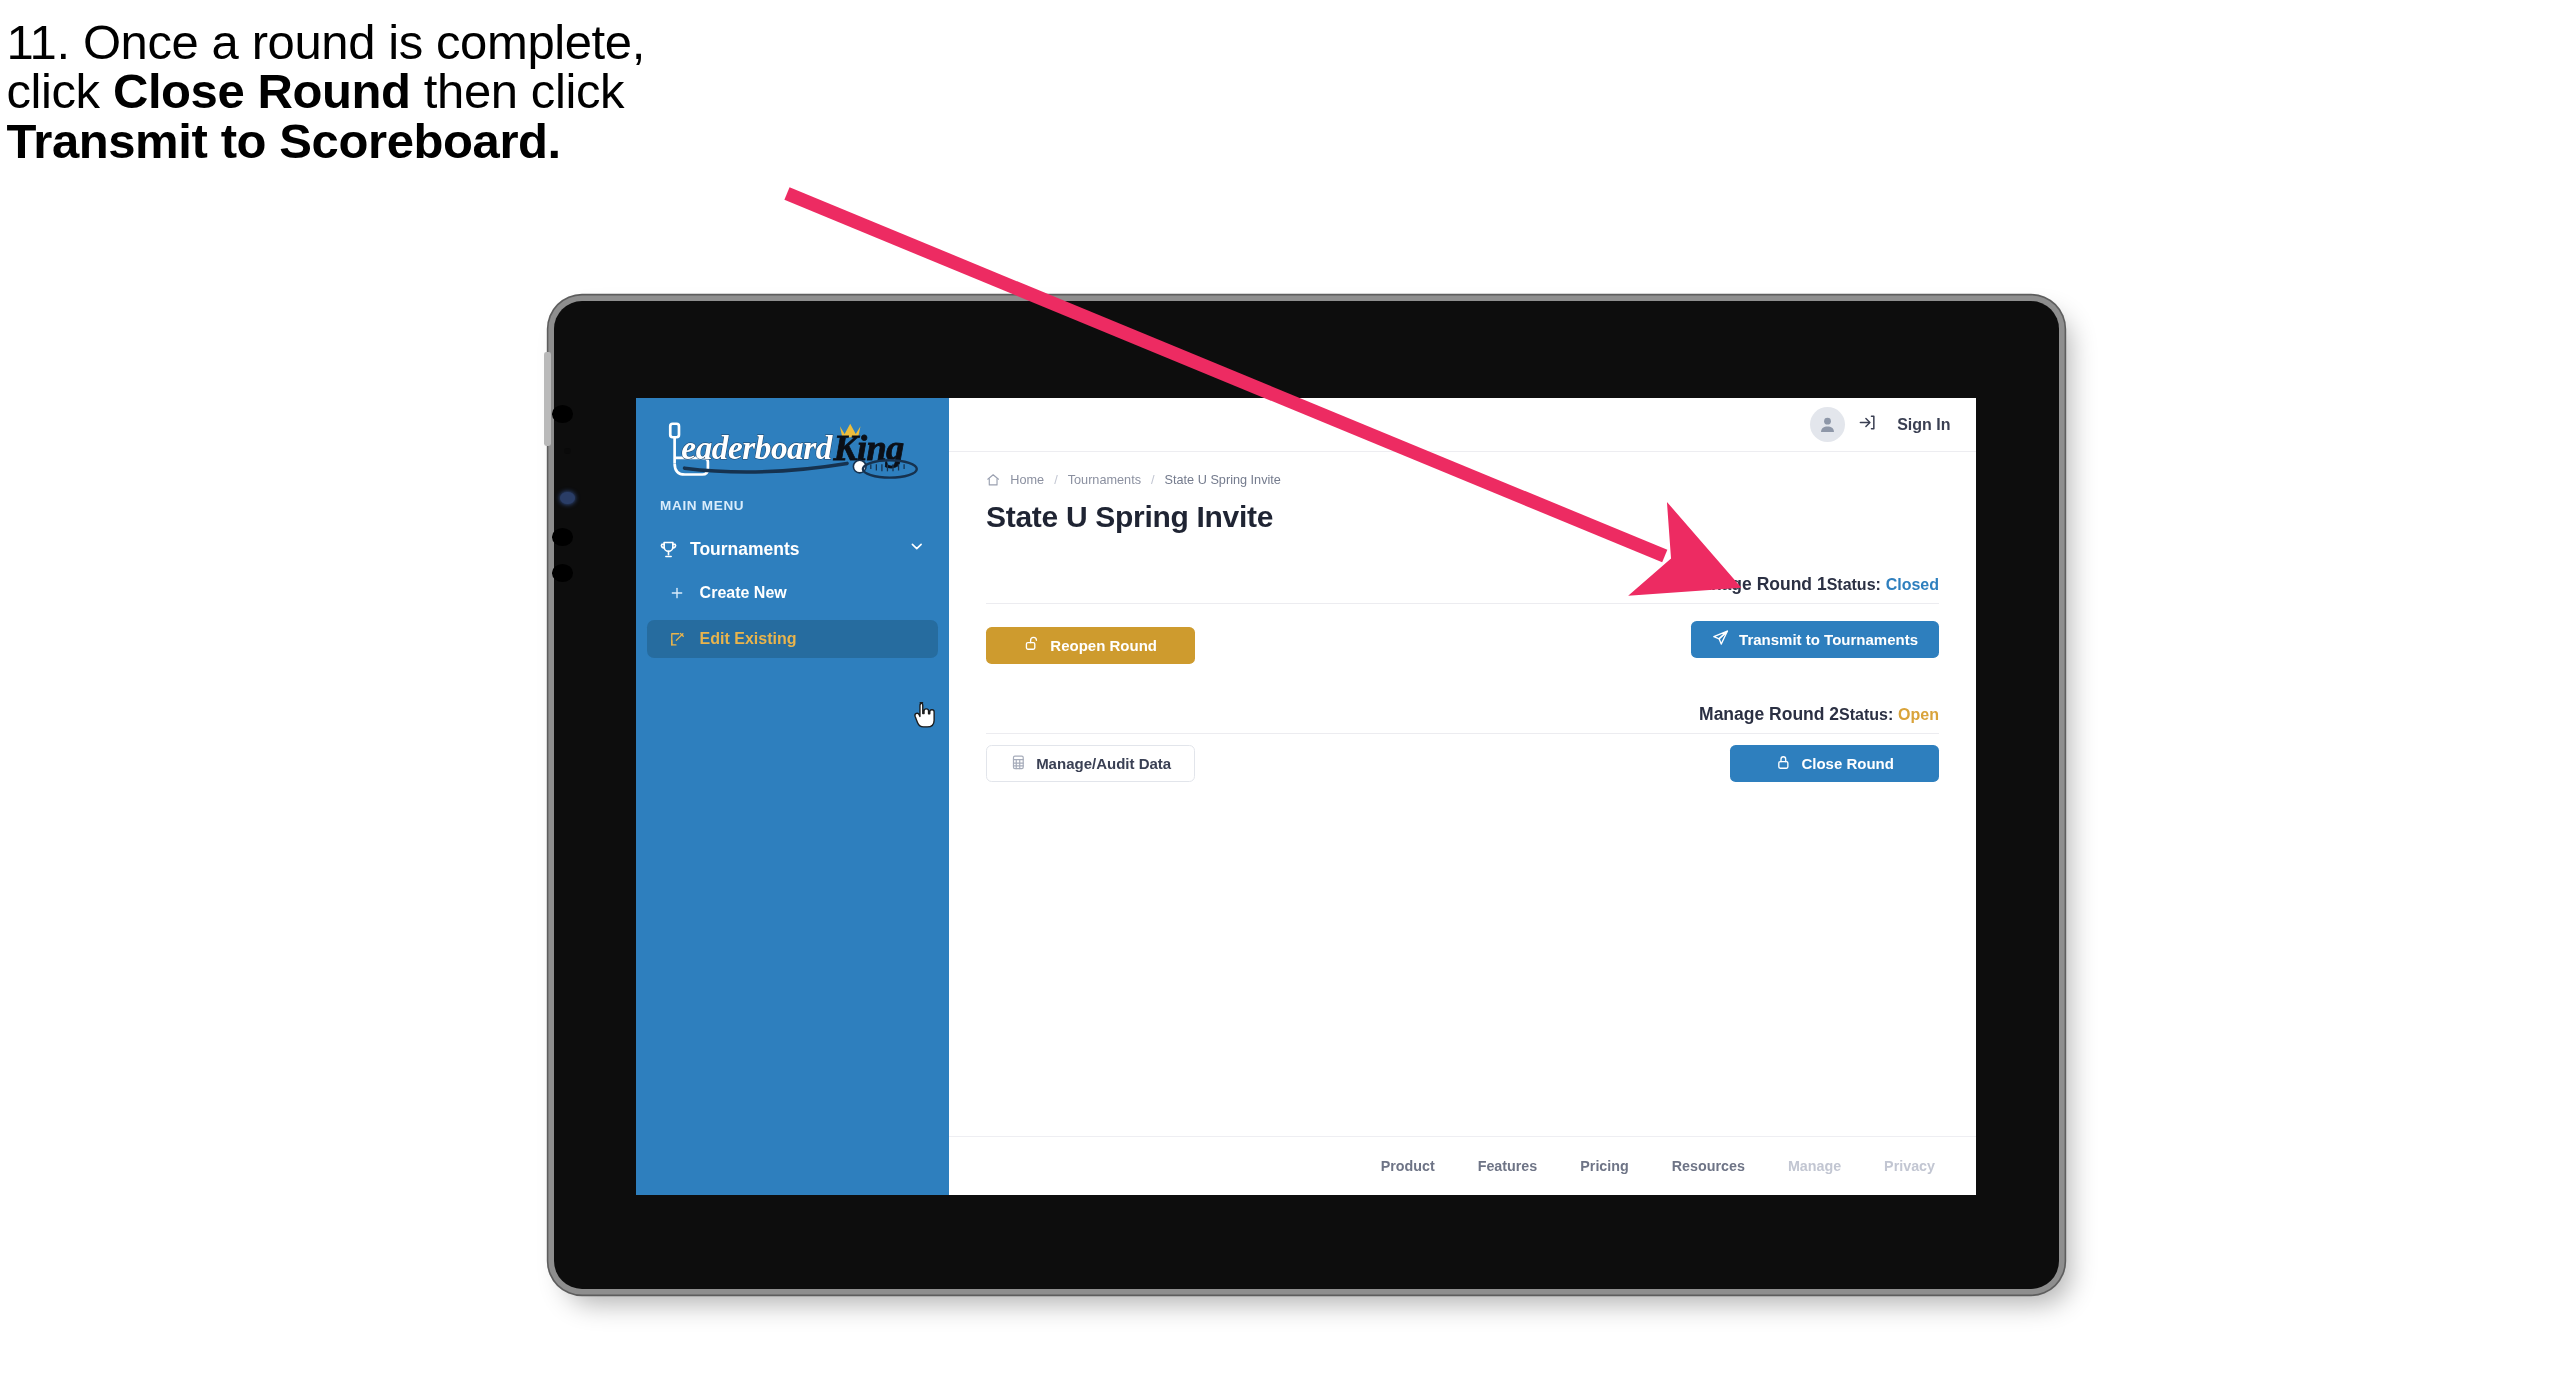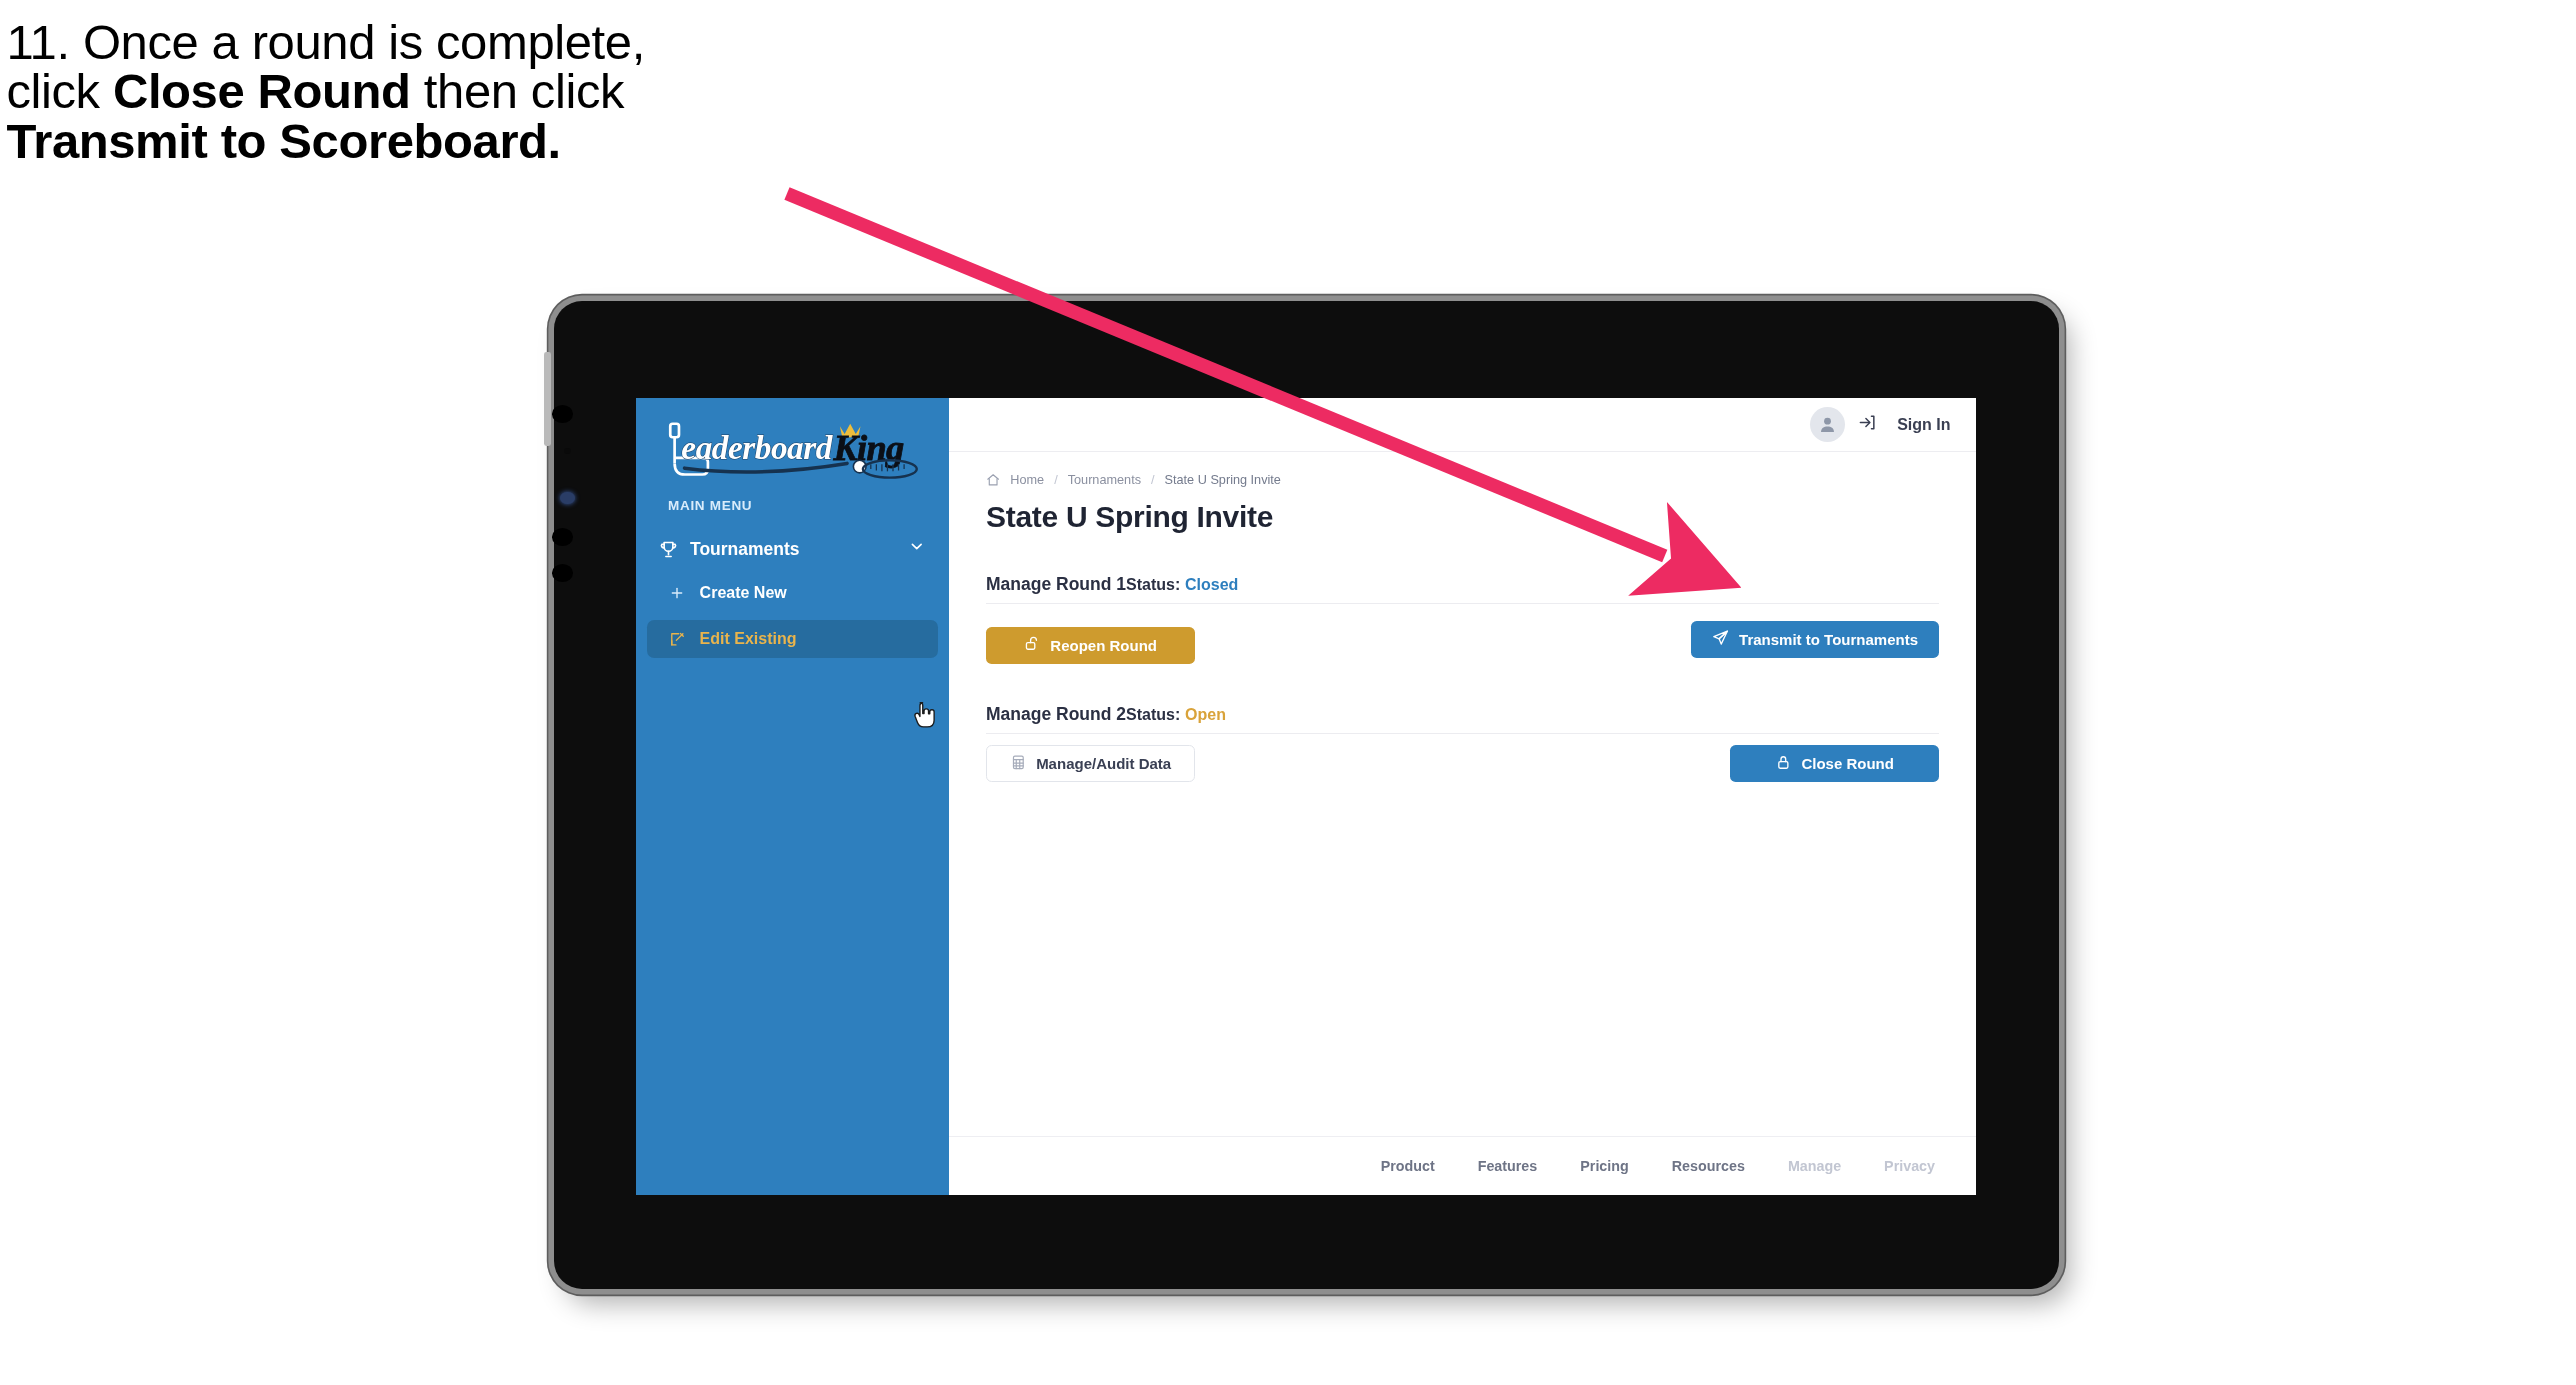--- a/index.html
+++ b/index.html
@@ -95,21 +95,21 @@
     padding: 21px 17.5px 0 24px;
     height: 89px;
   }
   .logo-svg { display: block; }
 
   .main-menu-label {
     color: #d9ecfb;
     font-size: 13.5px;
     font-weight: 700;
     letter-spacing: 0.7px;
-    padding: 11px 0 0 32px;
+    padding: 11px 0 0 24px;
   }
 
   .nav-group { margin-top: 17.5px; }
 
   .nav-item {
     display: flex;
     align-items: center;
     height: 37px;
     padding: 0 22px 0 22px;
     color: #ffffff;
@@ -221,21 +221,21 @@
     margin-top: 9.6px;
     letter-spacing: -0.3px;
   }
 
   .round-block { margin-top: 19px; }
   .round-block.first { margin-top: 16px; }
 
   .round-head {
     display: flex;
     align-items: baseline;
-    justify-content: flex-start;
+    justify-content: flex-end;
     margin-top: 40px;
   }
   .round-name {
     font-size: 17.5px;
     font-weight: 700;
     color: #2b3043;
   }
   .round-status {
     font-size: 16px;
     font-weight: 700;

